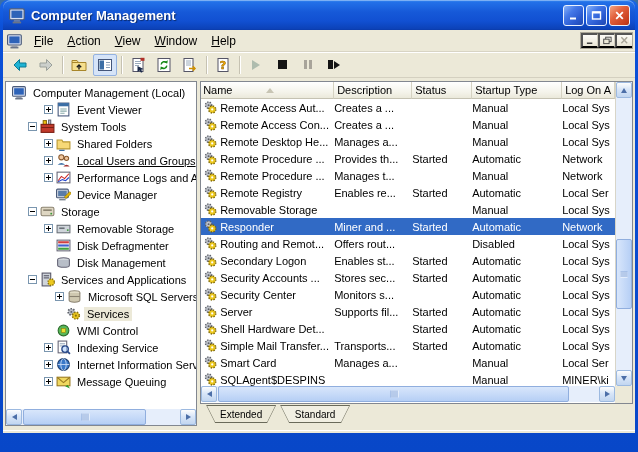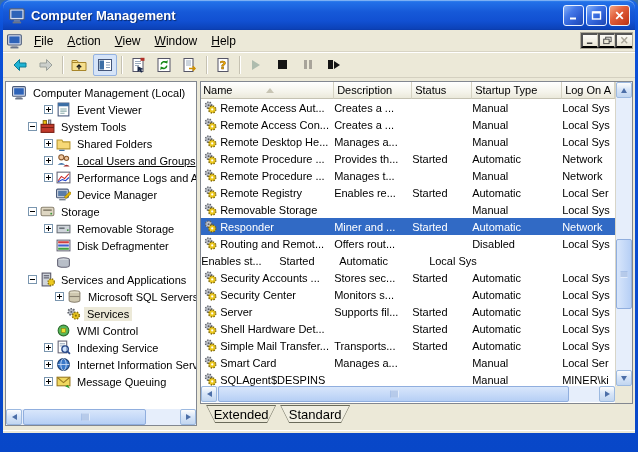--- a/index.html
+++ b/index.html
@@ -90,21 +90,21 @@
   .vthumb{position:absolute;left:0;right:0;top:52%;height:70px;border:1px solid #90aede;border-radius:2px;background:linear-gradient(90deg,#d8e6fb,#b6cff5);}
   .grip-v{position:absolute;left:50%;top:50%;transform:translate(-50%,-50%);display:flex;flex-direction:column;gap:1px;}
   .grip-v i{height:1px;width:7px;background:#8aa8d8;box-shadow:0 1px 0 #fff;}
   .list-hscroll{grid-column:1;grid-row:3;}
   .sb-corner{grid-column:2;grid-row:3;background:#ece9d8;}
   
   .tabbar{height:22px;display:flex;align-items:flex-start;padding:1px 0 0 6px;background:#ece9d8;}
   .tab{position:relative;height:18px;min-width:70px;margin-right:4px;}
   .tab .t-outer{position:absolute;inset:0;background:#6a6a5a;clip-path:polygon(0 0,100% 0,calc(100% - 9px) 100%,9px 100%);}
   .tab .t-inner{position:absolute;inset:1px 1px 1px 1px;background:#ece9d8;clip-path:polygon(0 0,100% 0,calc(100% - 8px) 100%,8px 100%);
-    display:flex;align-items:center;justify-content:center;font-size:13px;}
+    display:flex;align-items:center;justify-content:center;font-size:10px;}
   .tab.active .t-inner{background:#f1efe2;font-weight:normal;}
   
   .statusbar{flex:1;background:#ece9d8;border-top:1px solid #fff;display:flex;align-items:stretch;padding-top:2px;}
   .spanel{border-right:1px solid #aca899;box-shadow:1px 0 0 #fff;}
   .spanel.p1{width:408px;}
   .spanel.p2{width:134px;}
   .spanel.p3{flex:1;border-right:none;box-shadow:none;}
 </style>
 </head>
 <body>
@@ -379,20 +379,21 @@
             <span class="tree-label">Disk Defragmenter</span>
           </div>
           <div class="tree-row" style="padding-left: 38px;">
             <span class="exp-spacer"></span>
             <span class="node-icon">
               <svg viewBox="0 0 14 14">
                 <ellipse cx="7" cy="4.5" rx="5.5" ry="2" fill="#d8dce2" stroke="#667"></ellipse>
                 <path d="M1.5 4.5 V9.5 A5.5 2 0 0 0 12.5 9.5 V4.5" fill="#b8bec8" stroke="#667"></path>
               </svg>
             </span>
+            <span class="tree-label">Disk Management</span>
           </div>
           <div class="tree-row" style="padding-left: 22px;">
             <span class="expander"></span>
             <span class="node-icon">
               <svg viewBox="0 0 14 14">
                 <rect x="2" y="1" width="8" height="12" fill="#cfd4da" stroke="#556"></rect>
                 <rect x="3.5" y="3" width="5" height="1" fill="#556"></rect>
                 <rect x="3.5" y="5" width="5" height="1" fill="#556"></rect>
                 <circle cx="10.5" cy="9.5" r="3" fill="#ecc820" stroke="#8a7210" stroke-width="1.4" stroke-dasharray="1.2 1.2"></circle>
               </svg>
@@ -656,20 +657,31 @@
                   </svg>
                 </span>
                 <span>Routing and Remot...</span>
               </span>
               <span class="lcell c-desc">Offers rout...</span>
               <span class="lcell c-status"></span>
               <span class="lcell c-startup">Disabled</span>
               <span class="lcell c-logon">Local Sys</span>
             </div>
             <div class="lrow">
+              <span class="lcell c-name">
+                <span class="row-icon">
+                  <svg viewBox="0 0 14 14">
+                    <circle cx="5.2" cy="4.8" r="2.9" fill="#c0c4cc" stroke="#5a5e66" stroke-width="1.4" stroke-dasharray="1.2 1.2"></circle>
+                    <circle cx="5.2" cy="4.8" r="0.9" fill="#5a5e66"></circle>
+                    <circle cx="8.6" cy="8.8" r="3.3" fill="#ecc820" stroke="#7a6408" stroke-width="1.4" stroke-dasharray="1.3 1.3"></circle>
+                    <circle cx="8.6" cy="8.8" r="1" fill="#fff"></circle>
+                  </svg>
+                </span>
+                <span>Secondary Logon</span>
+              </span>
               <span class="lcell c-desc">Enables st...</span>
               <span class="lcell c-status">Started</span>
               <span class="lcell c-startup">Automatic</span>
               <span class="lcell c-logon">Local Sys</span>
             </div>
             <div class="lrow">
               <span class="lcell c-name">
                 <span class="row-icon">
                   <svg viewBox="0 0 14 14">
                     <circle cx="5.2" cy="4.8" r="2.9" fill="#c0c4cc" stroke="#5a5e66" stroke-width="1.4" stroke-dasharray="1.2 1.2"></circle>

